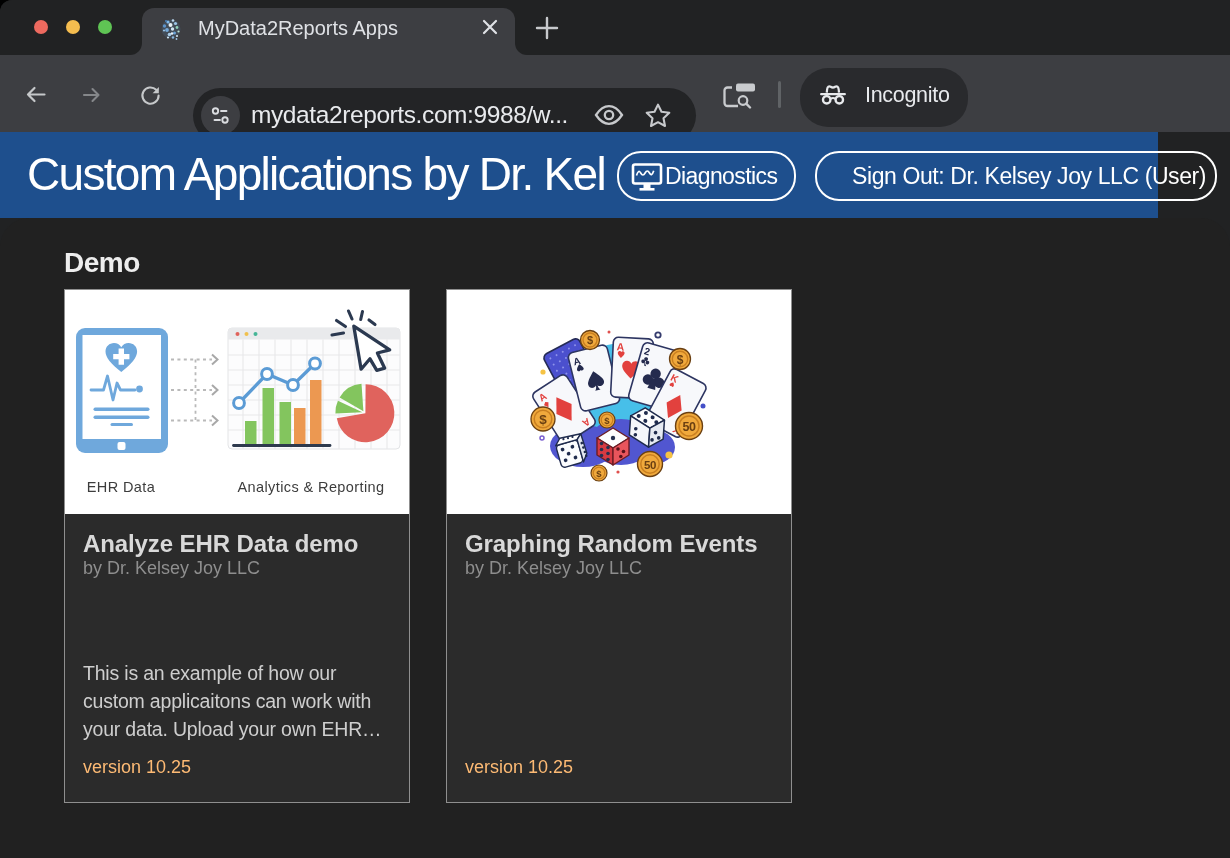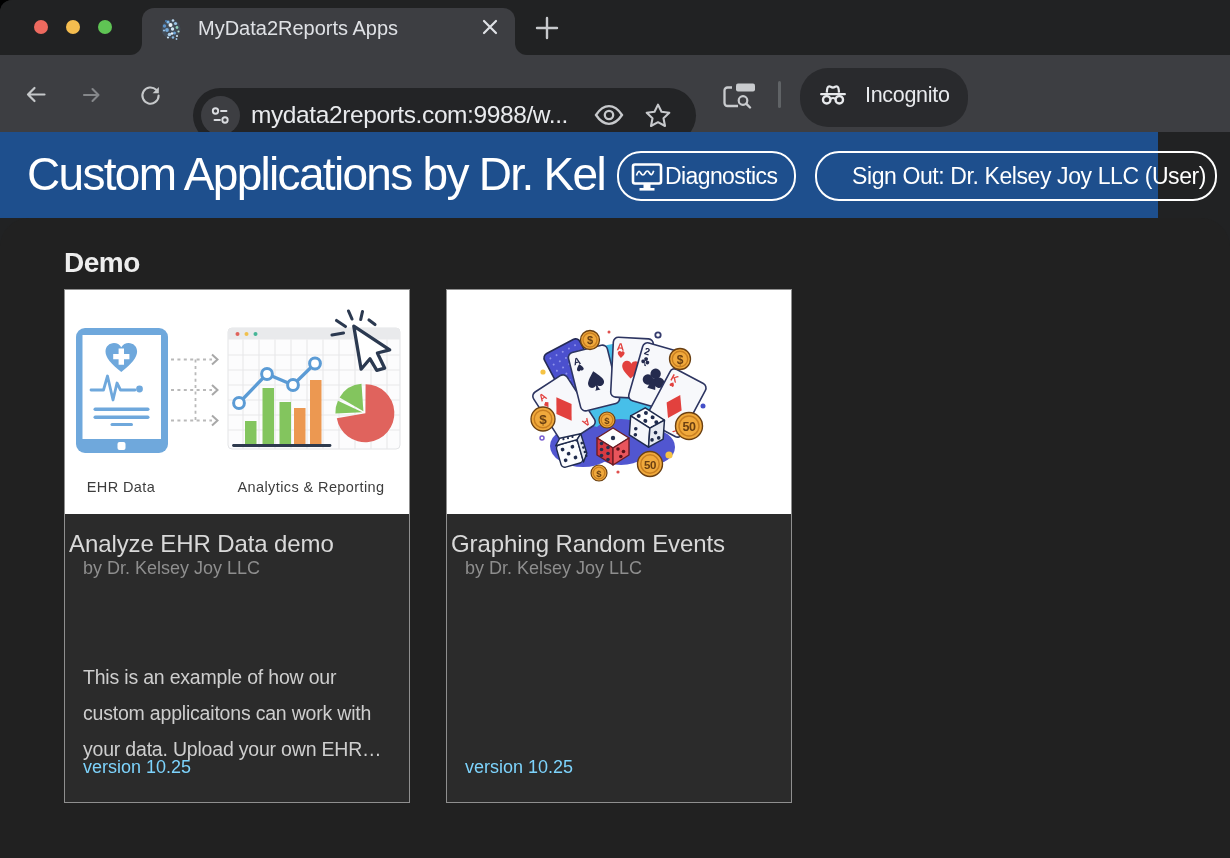--- a/index.html
+++ b/index.html
@@ -34,24 +34,24 @@
   #diagbtn span { position:absolute; left:46px; top:10px; font-size:23px; letter-spacing:-0.6px;}
   #signout { left:815px; width:402px; }
   #signout span { position:absolute; left:15px; top:10px; font-size:23px; letter-spacing:-0.4px; white-space:nowrap;margin-left:20px;}
   
   #page { position:absolute; left:0; top:218px; width:1230px; height:750px; background:#212121;border-radius:29px; }
   #demo { position:absolute; left:64px; top:29px; font-size:28px; font-weight:bold; color:#ededed; letter-spacing:-0.5px;}
   .card { position:absolute; top:71px; width:346px; height:514px; border:1px solid #8f8f8f; background:#2b2b2b; }
   #card1 { left:64px; }
   #card2 { left:446px; }
   .cardimg { position:absolute; left:0; top:0; width:344px; height:224px; background:#fff; }
-  .ctitle { position:absolute; left:4px; top:240px; font-size:24px; font-weight:normal; color:#d9d9d9; white-space:nowrap; letter-spacing:-0.1px;}
+  .ctitle { position:absolute; left:18px; top:240px; font-size:24px; font-weight:bold; color:#d9d9d9; white-space:nowrap; letter-spacing:-0.1px;}
   .cby { position:absolute; left:18px; top:268px; font-size:18px; color:#8e8e8e; }
-  .cdesc { position:absolute; left:18px; top:369px; font-size:19.5px; color:#cecece; line-height:36px; white-space:nowrap; letter-spacing:-0.2px;}
-  .cver { position:absolute; left:18px; top:467px; font-size:18px; color:#7dd3fc; }
+  .cdesc { position:absolute; left:18px; top:369px; font-size:19.5px; color:#cecece; line-height:28px; white-space:nowrap; letter-spacing:-0.2px;}
+  .cver { position:absolute; left:18px; top:467px; font-size:18px; color:#fdba74; }
 </style>
 </head>
 <body>
 <div id="win">
 
   <div id="tabstrip">
     <div class="tl" style="left:34px; background:#ed6a5f;"></div>
     <div class="tl" style="left:66px; background:#f5bd4f;"></div>
     <div class="tl" style="left:98px; background:#5fc454;"></div>
     <div id="tab">

